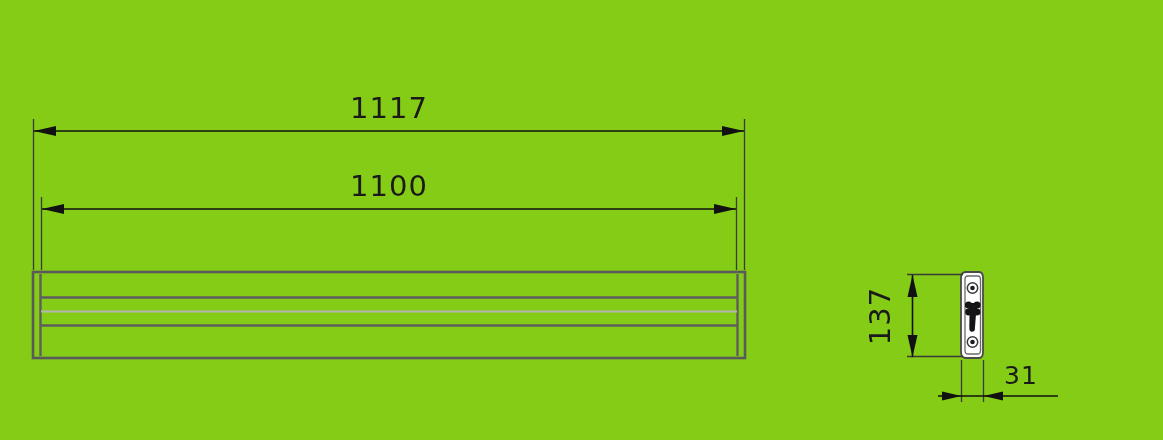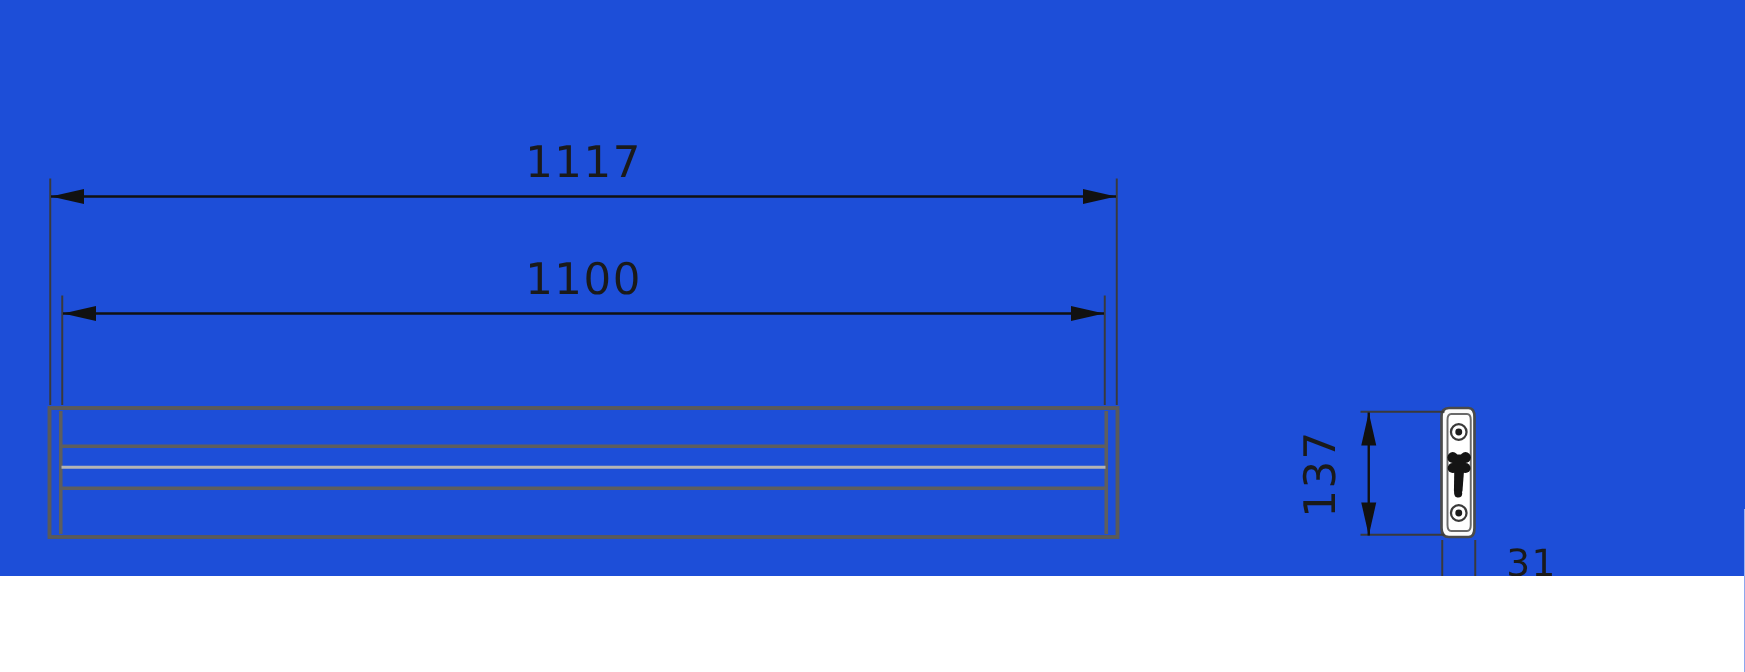--- a/index.html
+++ b/index.html
@@ -7,22 +7,22 @@
     margin: 0;
     padding: 0;
     background: #ffffff;
   }
   body {
     font-family: "DejaVu Sans", "Liberation Sans", sans-serif;
   }
   #drawing-root {
     position: relative;
     width: 1163px;
-    height: 384px;
-    background: #1d4ed8;
+    height: 440px;
+    background: #84cc16;
     overflow: hidden;
   }
   svg.drawing {
     display: block;
     width: 1163px;
     height: 448px;
   }
   .dim-text {
     font-family: "DejaVu Sans", "Liberation Sans", sans-serif;
     font-size: 29px;

